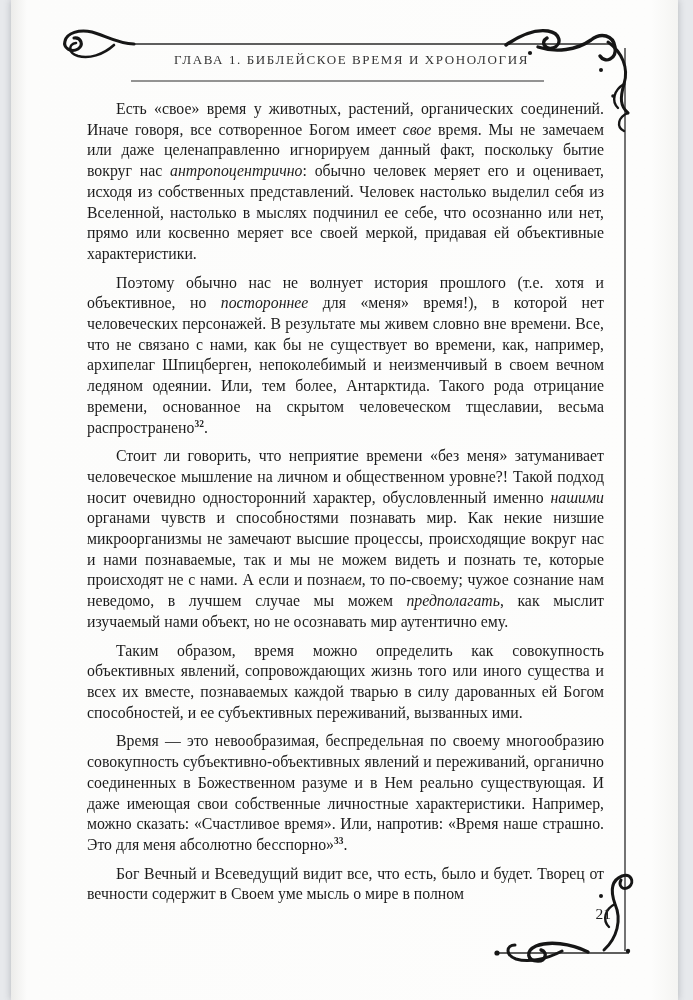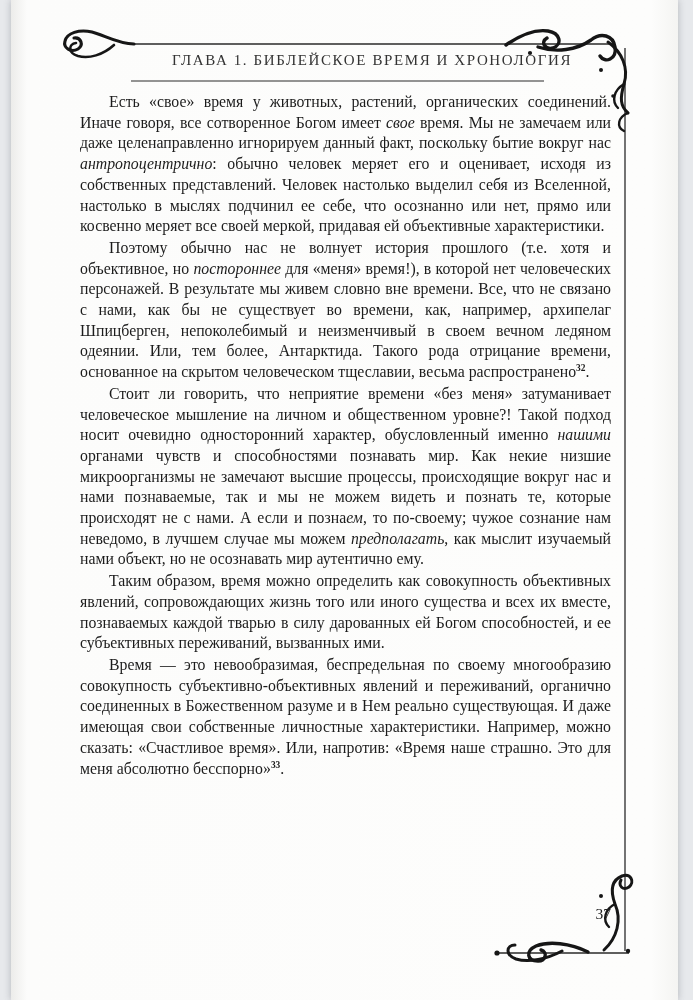--- a/index.html
+++ b/index.html
@@ -8,31 +8,31 @@
     background:#e7e9ec;
     font-family:"Liberation Serif","DejaVu Serif",serif;
   }
   .page{
     position:absolute;left:11px;top:0;width:667px;height:1000px;
     background:linear-gradient(to right,#ececea 0,#fcfcfb 16px,#fdfdfc 640px,#f4f4f2 667px);
     box-shadow:0 0 7px rgba(55,60,70,.30);
   }
   .ornaments{position:absolute;left:0;top:0;}
   .chapter-title{
-    position:absolute;left:148px;top:52px;width:413px;
-    text-align:right;
-    font-size:15px;letter-spacing:1.6px;color:#333;
+    position:absolute;left:134px;top:52px;width:413px;
+    text-align:center;
+    font-size:13px;letter-spacing:1.6px;color:#333;
     white-space:nowrap;
   }
   .body-text{
     position:absolute;left:68px;top:91px;width:533px;
     font-size:15.8px;line-height:20.7px;color:#1c1c1c;
     text-align:justify;
   }
-  .body-text p{margin:1px;text-indent:29px;}
+  .body-text p{margin:8px;text-indent:29px;}
   .body-text em{font-style:italic;}
   .body-text sup{font-size:60%;line-height:0;vertical-align:super;font-weight:bold;}
   .page-number{
     position:absolute;left:500px;top:905px;width:100px;
     text-align:right;font-size:15.5px;color:#222;
   }
   .flourish{stroke:#161616;fill:none;stroke-linecap:round;}
 </style>
 </head>
 <body>
@@ -74,17 +74,18 @@
   </svg>
 
   <div class="chapter-title">ГЛАВА 1. БИБЛЕЙСКОЕ ВРЕМЯ И ХРОНОЛОГИЯ</div>
 
   <div class="body-text">
     <p><span>Есть «свое» время у животных, растений, органических соединений. Иначе говоря, все сотворенное Богом имеет </span><em>свое</em><span> время. Мы не замечаем или даже целенаправленно игнорируем данный факт, поскольку бытие вокруг нас </span><em>антропоцентрично</em><span>: обычно человек меряет его и оценивает, исходя из собственных представлений. Человек настолько выделил себя из Вселенной, настолько в мыслях подчинил ее себе, что осознанно или нет, прямо или косвенно меряет все своей меркой, придавая ей объективные характеристики.</span></p>
     <p><span>Поэтому обычно нас не волнует история прошлого (т.е. хотя и объективное, но </span><em>постороннее</em><span> для «меня» время!), в которой нет человеческих персонажей. В результате мы живем словно вне времени. Все, что не связано с нами, как бы не существует во времени, как, например, архипелаг Шпицберген, непоколебимый и неизменчивый в своем вечном ледяном одеянии. Или, тем более, Антарктида. Такого рода отрицание времени, основанное на скрытом человеческом тщеславии, весьма распространено</span><sup>32</sup><span>.</span></p>
     <p><span>Стоит ли говорить, что неприятие времени «без меня» затуманивает человеческое мышление на личном и общественном уровне?! Такой подход носит очевидно односторонний характер, обусловленный именно </span><em>нашими</em><span> органами чувств и способностями познавать мир. Как некие низшие микроорганизмы не замечают высшие процессы, происходящие вокруг нас и нами познаваемые, так и мы не можем видеть и познать те, которые происходят не с нами. А если и позна</span><em>ем</em><span>, то по-своему; чужое сознание нам неведомо, в лучшем случае мы можем </span><em>предполагать</em><span>, как мыслит изучаемый нами объект, но не осознавать мир аутентично ему.</span></p>
     <p><span>Таким образом, время можно определить как совокупность объективных явлений, сопровождающих жизнь того или иного существа и всех их вместе, познаваемых каждой тварью в силу дарованных ей Богом способностей, и ее субъективных переживаний, вызванных ими.</span></p>
     <p><span>Время — это невообразимая, беспредельная по своему многообразию совокупность субъективно-объективных явлений и переживаний, органично соединенных в Божественном разуме и в Нем реально существующая. И даже имеющая свои собственные личностные характеристики. Например, можно сказать: «Счастливое время». Или, напротив: «Время наше страшно. Это для меня абсолютно бесспорно»</span><sup>33</sup><span>.</span></p>
+    <p><span>Бог Вечный и Всеведущий видит все, что есть, было и будет. Творец от вечности содержит в Своем уме мысль о мире в полном</span></p>
   </div>
 
-  <div class="page-number">37</div>
+  <div class="page-number">21</div>
 
 </div>
 
 </body></html>

